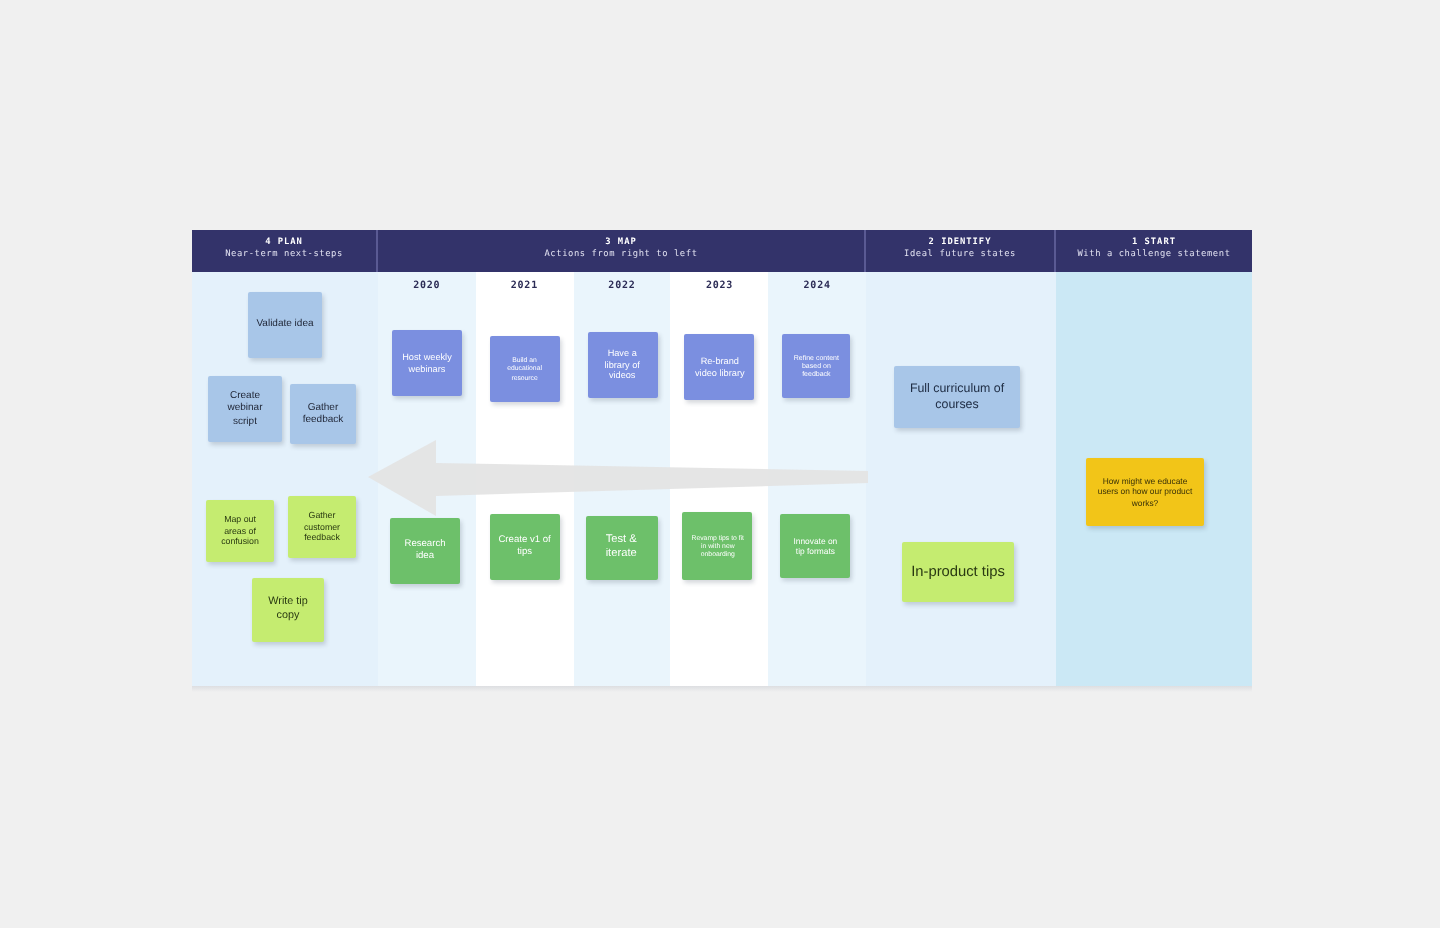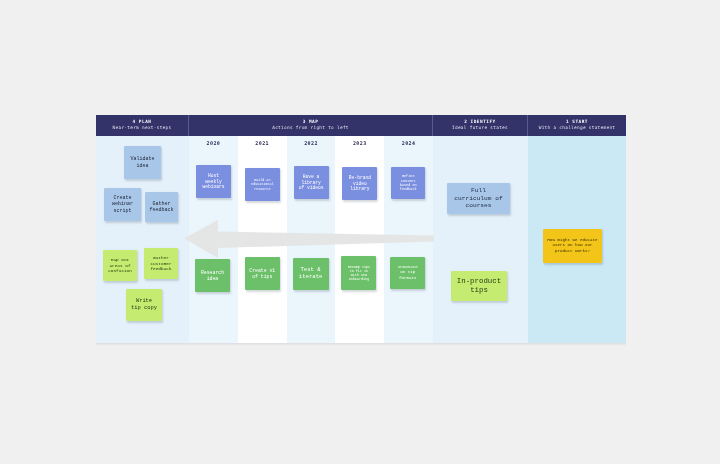--- a/index.html
+++ b/index.html
@@ -90,21 +90,20 @@
     display: flex; align-items: center; justify-content: center;
     text-align: center;
     border-radius: 1px;
     box-shadow: 1px 1.5px 2px rgba(70,80,100,.22);
     padding: 4px;
     line-height: 1.22;
     color: #22293a;
     z-index: 5;
     overflow: hidden;
     word-break: break-word;
-    font-family: Liberation Mono, monospace;
   }
   .note.blue  { background: #a8c6e8; }
   .note.blue2 { background: #7b8fe0; color: #ffffff; }
   .note.green { background: #6dc06a; color: #ffffff; }
   .note.lime  { background: #c5ec70; color: #2a3a12; }
   .note.lightblue { background: #a8c6e8; color: #1d2b42; }
   .note.yellow { background: #f2c518; color: #3a3208; }
 
   
   #board::after {

